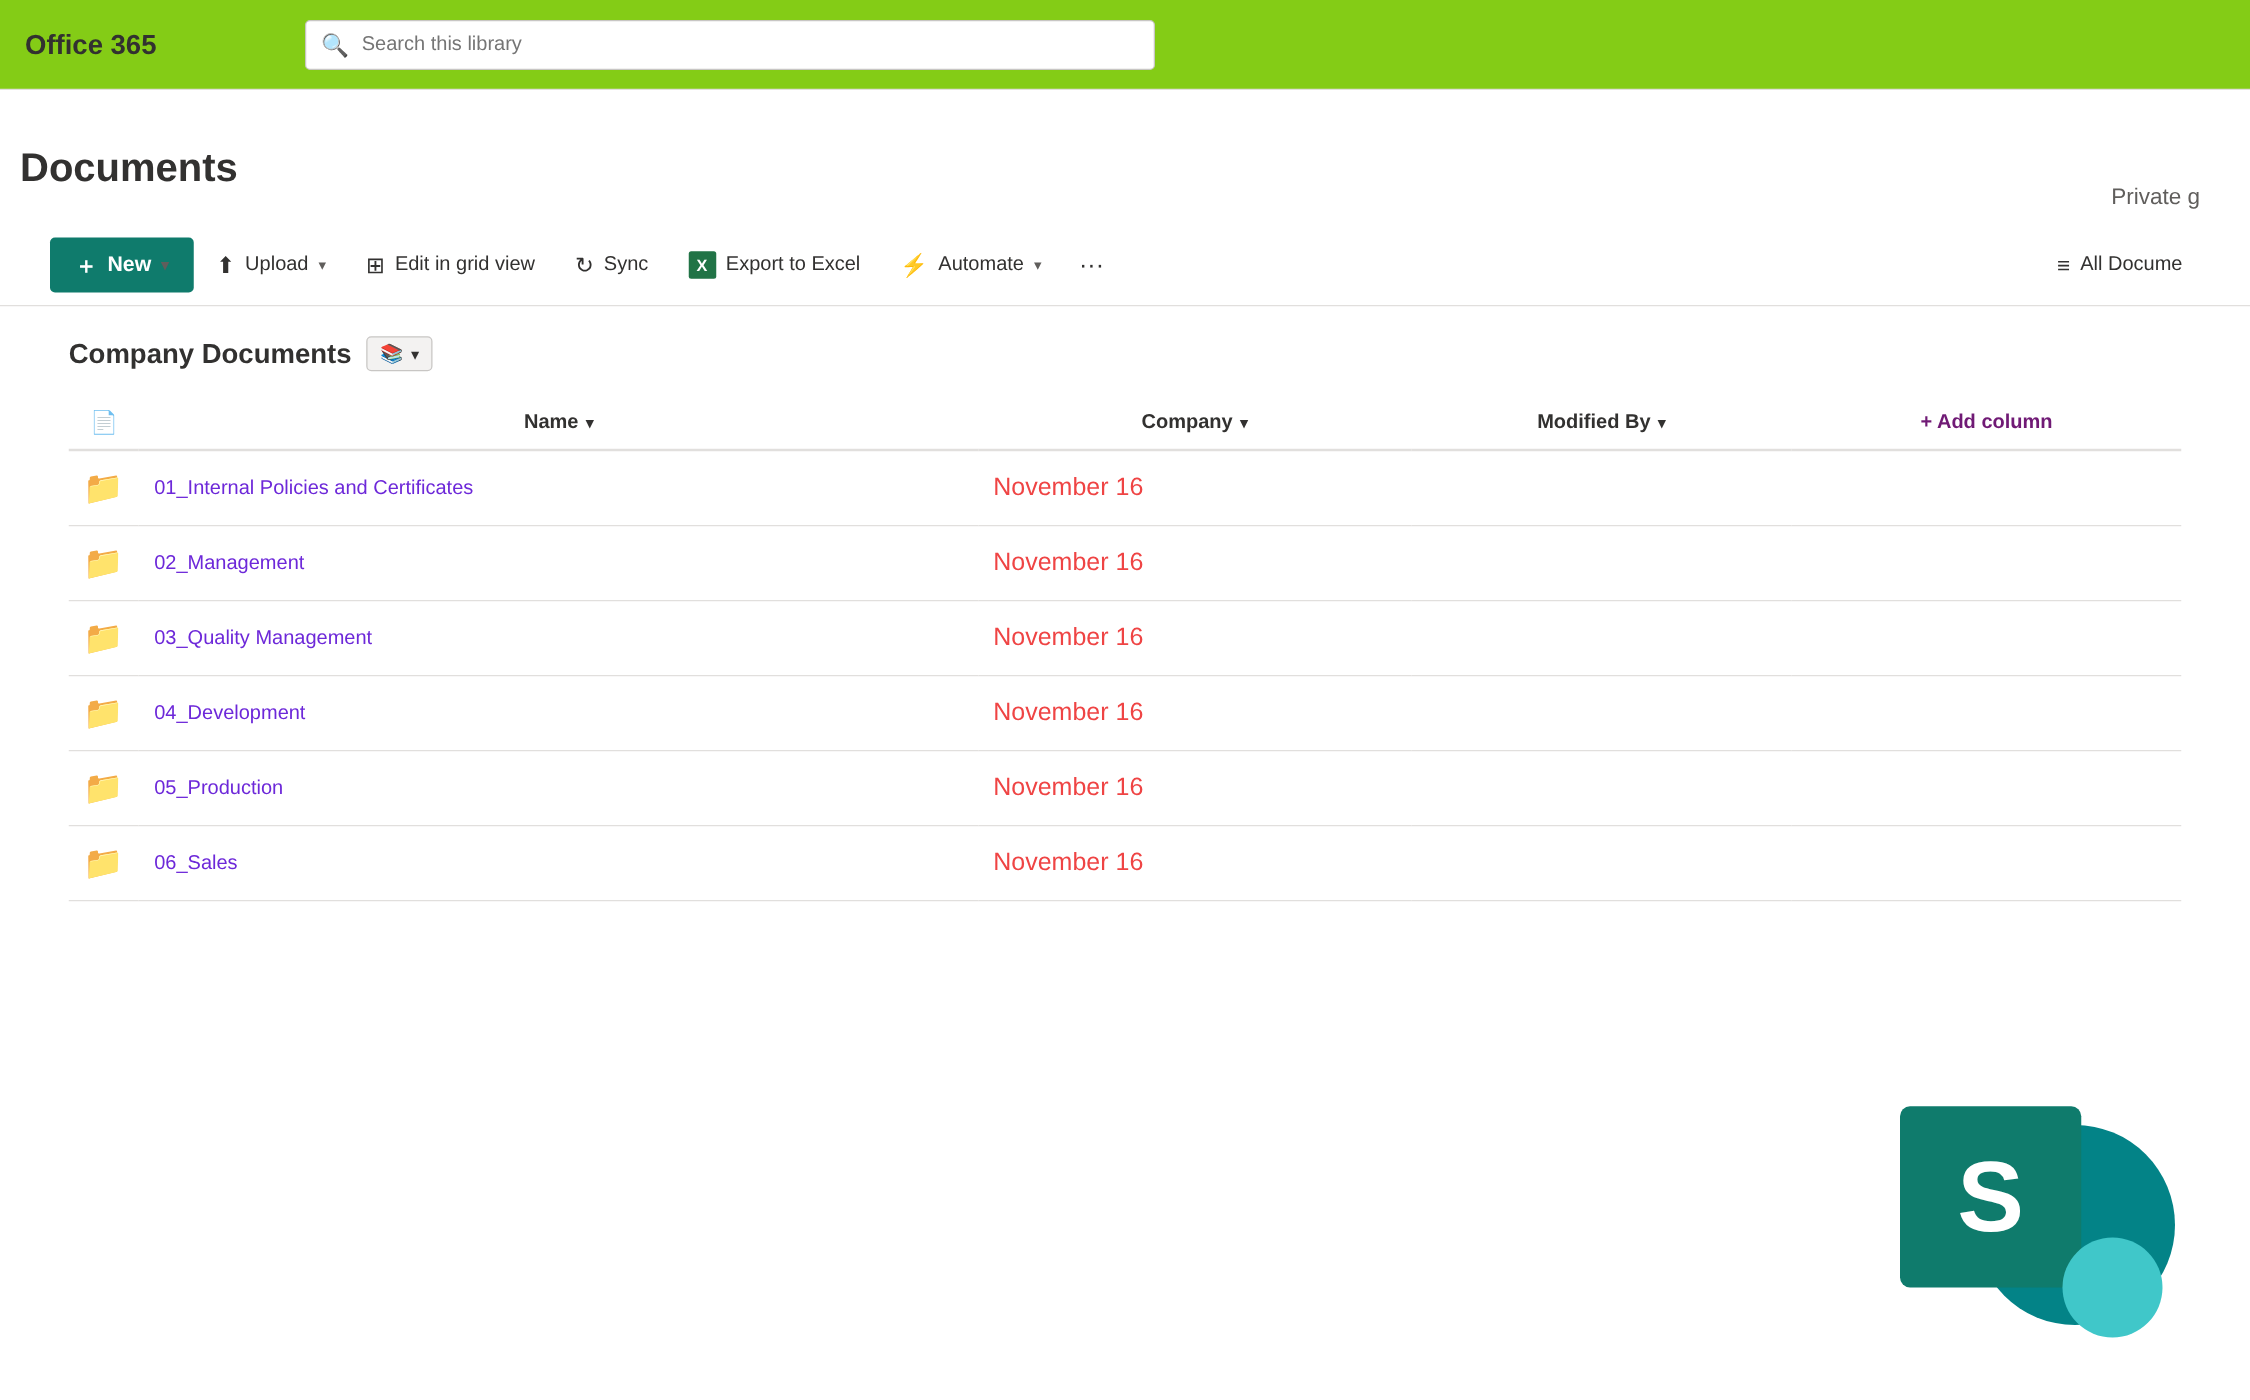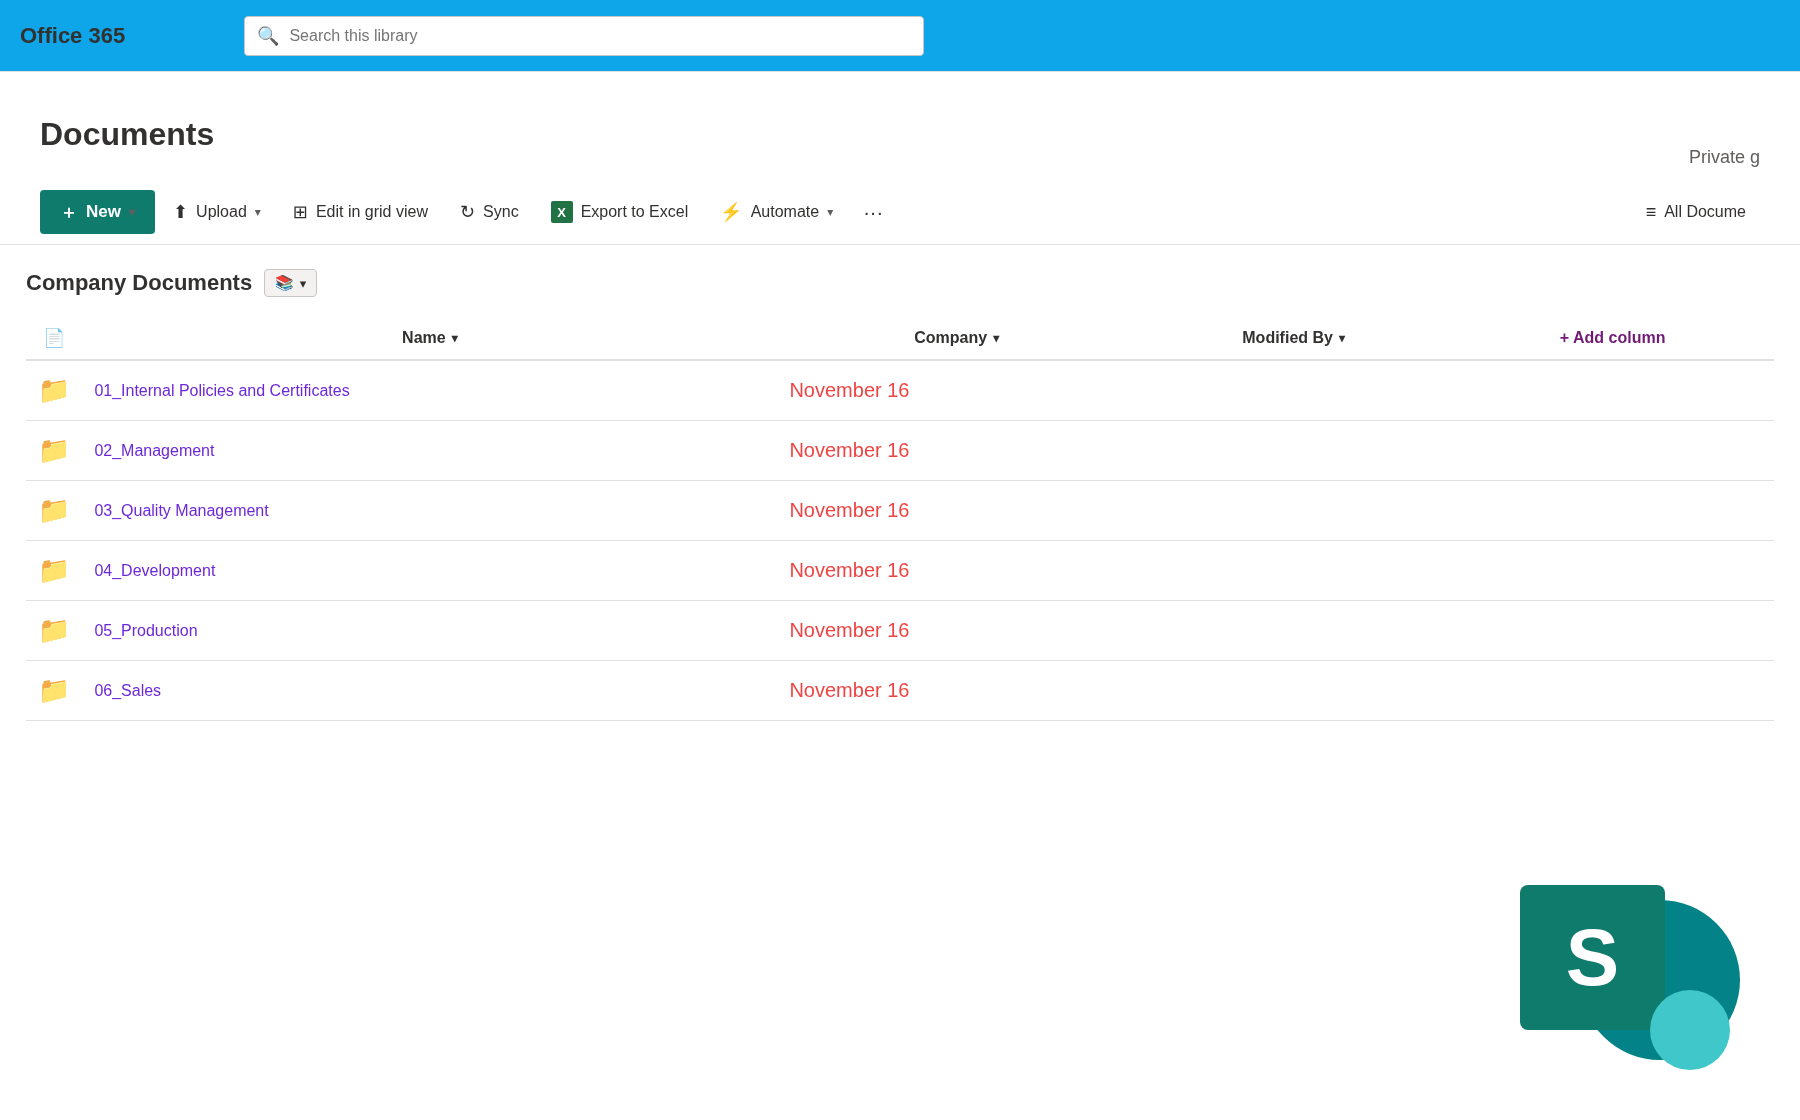--- a/index.html
+++ b/index.html
@@ -11,21 +11,21 @@
       min-height: 1120px;
       overflow-x: hidden;
     }
 
     
     .header {
       display: flex;
       align-items: center;
       padding: 0 20px;
       height: 72px;
-      background: #0ea5e9;
+      background: #84cc16;
       border-bottom: 1px solid #e1dfdd;
       gap: 24px;
     }
     .header-title {
       font-size: 22px;
       font-weight: 600;
       color: #323130;
       white-space: nowrap;
       min-width: 200px;
     }
@@ -48,21 +48,21 @@
       border: none;
       outline: none;
       font-size: 16px;
       color: #605e5c;
       width: 100%;
       background: transparent;
     }
 
     
     .page-title-area {
-      padding: 28px 40px 12px 40px;
+      padding: 28px 40px 12px 16px;
       display: flex;
       align-items: center;
       justify-content: space-between;
     }
     .page-title {
       font-size: 32px;
       font-weight: 700;
       color: #323130;
     }
     .private-label {
@@ -138,21 +138,21 @@
       height: 22px;
       background: #217346;
       color: #fff;
       font-size: 13px;
       font-weight: 700;
       border-radius: 2px;
     }
 
     
     .content-area {
-      padding: 24px 26px;
+      padding: 24px 55px;
     }
     .section-header {
       display: flex;
       align-items: center;
       gap: 12px;
       margin-bottom: 20px;
     }
     .section-title {
       font-size: 22px;
       font-weight: 700;

